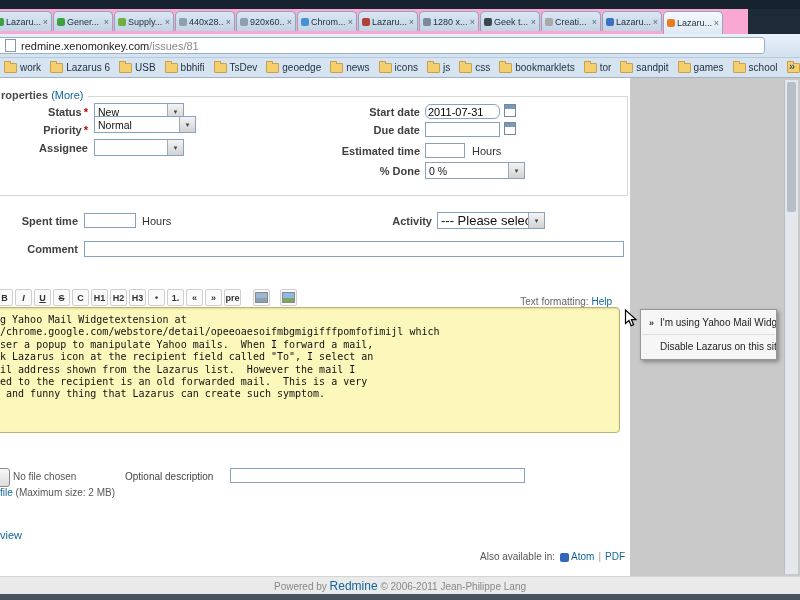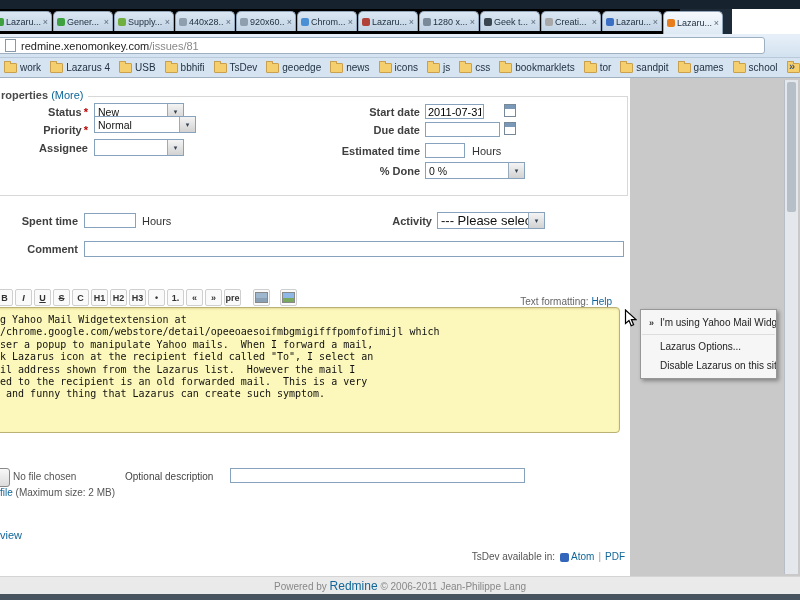--- a/index.html
+++ b/index.html
@@ -2,21 +2,21 @@
 <html><head>
 <meta charset="utf-8">
 <style>
   html,body{margin:0;padding:0}
   body{width:800px;height:600px;position:relative;overflow:hidden;background:#fff;
        font-family:"Liberation Sans",sans-serif}
   .abs{position:absolute}
   .link{color:#116699;text-decoration:none;cursor:pointer}
   
   .titlebar{left:0;top:0;width:800px;height:9px;background:#16222e}
-  .tabstrip{left:0;top:9px;width:732px;height:25px;background:#000000}
+  .tabstrip{left:0;top:9px;width:800px;height:25px;background:#f9a8d4}
   .tabstrip-corner{position:absolute;right:0;top:0;width:52px;height:25px;background:#1d2a37}
   .tabs{position:absolute;left:-8px;bottom:0;display:flex}
   .tab{width:60px;height:20px;margin-right:1px;background:linear-gradient(#dae6f2,#c2d3e4);
        border:1px solid #93a6b9;border-bottom:none;border-radius:5px 5px 0 0;
        display:flex;align-items:center;gap:2px;padding:0 3px;box-sizing:border-box}
   .tab.active{height:23px;background:linear-gradient(#f5f9fd,#dde9f4)}
   .fav{width:8px;height:8px;border-radius:2px;flex:0 0 8px;background:#999}
   .tlabel{flex:1;font-size:9px;color:#1d2c3c;white-space:nowrap;overflow:hidden}
   .tclose{font-size:9px;color:#5a6b7c}
   .navbar{left:0;top:34px;width:800px;height:24px;background:linear-gradient(#e7f0f9,#d3e2f0);
@@ -153,21 +153,21 @@
   </div>
 </div>
 
 <div class="abs bmbar">
   <span class="bm">
       <span class="folder"></span>
       <span class="bmlabel">work</span>
     </span>
   <span class="bm">
       <span class="folder"></span>
-      <span class="bmlabel">Lazarus 4</span>
+      <span class="bmlabel">Lazarus 6</span>
     </span>
   <span class="bm">
       <span class="folder"></span>
       <span class="bmlabel">USB</span>
     </span>
   <span class="bm">
       <span class="folder"></span>
       <span class="bmlabel">bbhifi</span>
     </span>
   <span class="bm">
@@ -243,21 +243,21 @@
     <span class="selbtn">▾</span>
   </div>
 
 <span class="abs lbl" style="left:8px;top:142px;width:80px">Assignee</span>
 <div class="abs select" style="left:94px;top:139px;width:90px">
     <span class="selval"></span>
     <span class="selbtn">▾</span>
   </div>
 
 <span class="abs lbl" style="left:330px;top:106px;width:90px">Start date</span>
-<input class="abs inp" style="left: 425px; top: 104px; width: 59px;" value="2011-07-31">
+<input class="abs inp" style="left: 425px; top: 104px; width: 75px; border-radius: 6px;" value="2011-07-31">
 <span class="abs cal" style="left:504px;top:104px"></span>
 
 <span class="abs lbl" style="left:330px;top:124px;width:90px">Due date</span>
 <input class="abs inp" style="left: 425px; top: 122px; width: 75px;" value="">
 <span class="abs cal" style="left:504px;top:122px"></span>
 
 <span class="abs lbl" style="left:320px;top:145px;width:100px">Estimated time</span>
 <input class="abs inp" style="left: 425px; top: 143px; width: 40px;" value="">
 <span class="abs plain" style="left:472px;top:145px">Hours</span>
 
@@ -322,21 +322,21 @@
 <span class="abs small" style="left:125px;top:471px;color:#444">Optional description</span>
 <input class="abs inp" style="left: 230px; top: 468px; width: 295px;" value="">
 <span class="abs" style="left:0;top:487px;font-size:10px">
   <a class="link">file</a>
   <span class="small">(Maximum size: 2 MB)</span>
 </span>
 
 <a class="abs link" style="left:0;top:529px;font-size:11px">view</a>
 
 <div class="abs" style="left:360px;top:551px;width:265px;display:flex;justify-content:flex-end;align-items:center;font-size:10px;color:#555">
-  <span>TsDev available in:</span>
+  <span>Also available in:</span>
   <span class="feedico"></span>
   <a class="link" style="font-size:10px">Atom</a>
   <span style="margin:0 4px;color:#999">|</span>
   <a class="link" style="font-size:10px">PDF</a>
 </div>
 
 <div class="abs footerband">
   <span>Powered by</span>
   <a class="link" style="font-size:12px">Redmine</a>
   <span>© 2006-2011 Jean-Philippe Lang</span>
@@ -344,23 +344,19 @@
 <div class="abs bottomstrip"></div>
 
 <div class="abs ctxmenu">
   <div class="mi">
       <span class="mico">»</span>
       <span>I'm using Yahoo Mail Widg...</span>
     </div>
   <div class="msep"></div>
   <div class="mi">
       <span class="mico"></span>
-      <span>Lazarus Options...</span>
-    </div>
-  <div class="mi">
-      <span class="mico"></span>
       <span>Disable Lazarus on this site</span>
     </div>
 </div>
 
 <svg style="position:absolute;left:624px;top:309px;z-index:60" width="13" height="19" viewBox="0 0 13 19">
   <path d="M1.5 1 L1.5 14.5 L5 11.5 L7.2 16.8 L9.6 15.8 L7.4 10.6 L12 10.6 Z" fill="#ffffff" stroke="#000000" stroke-width="1.2"></path>
 </svg>
 
 </body></html>

